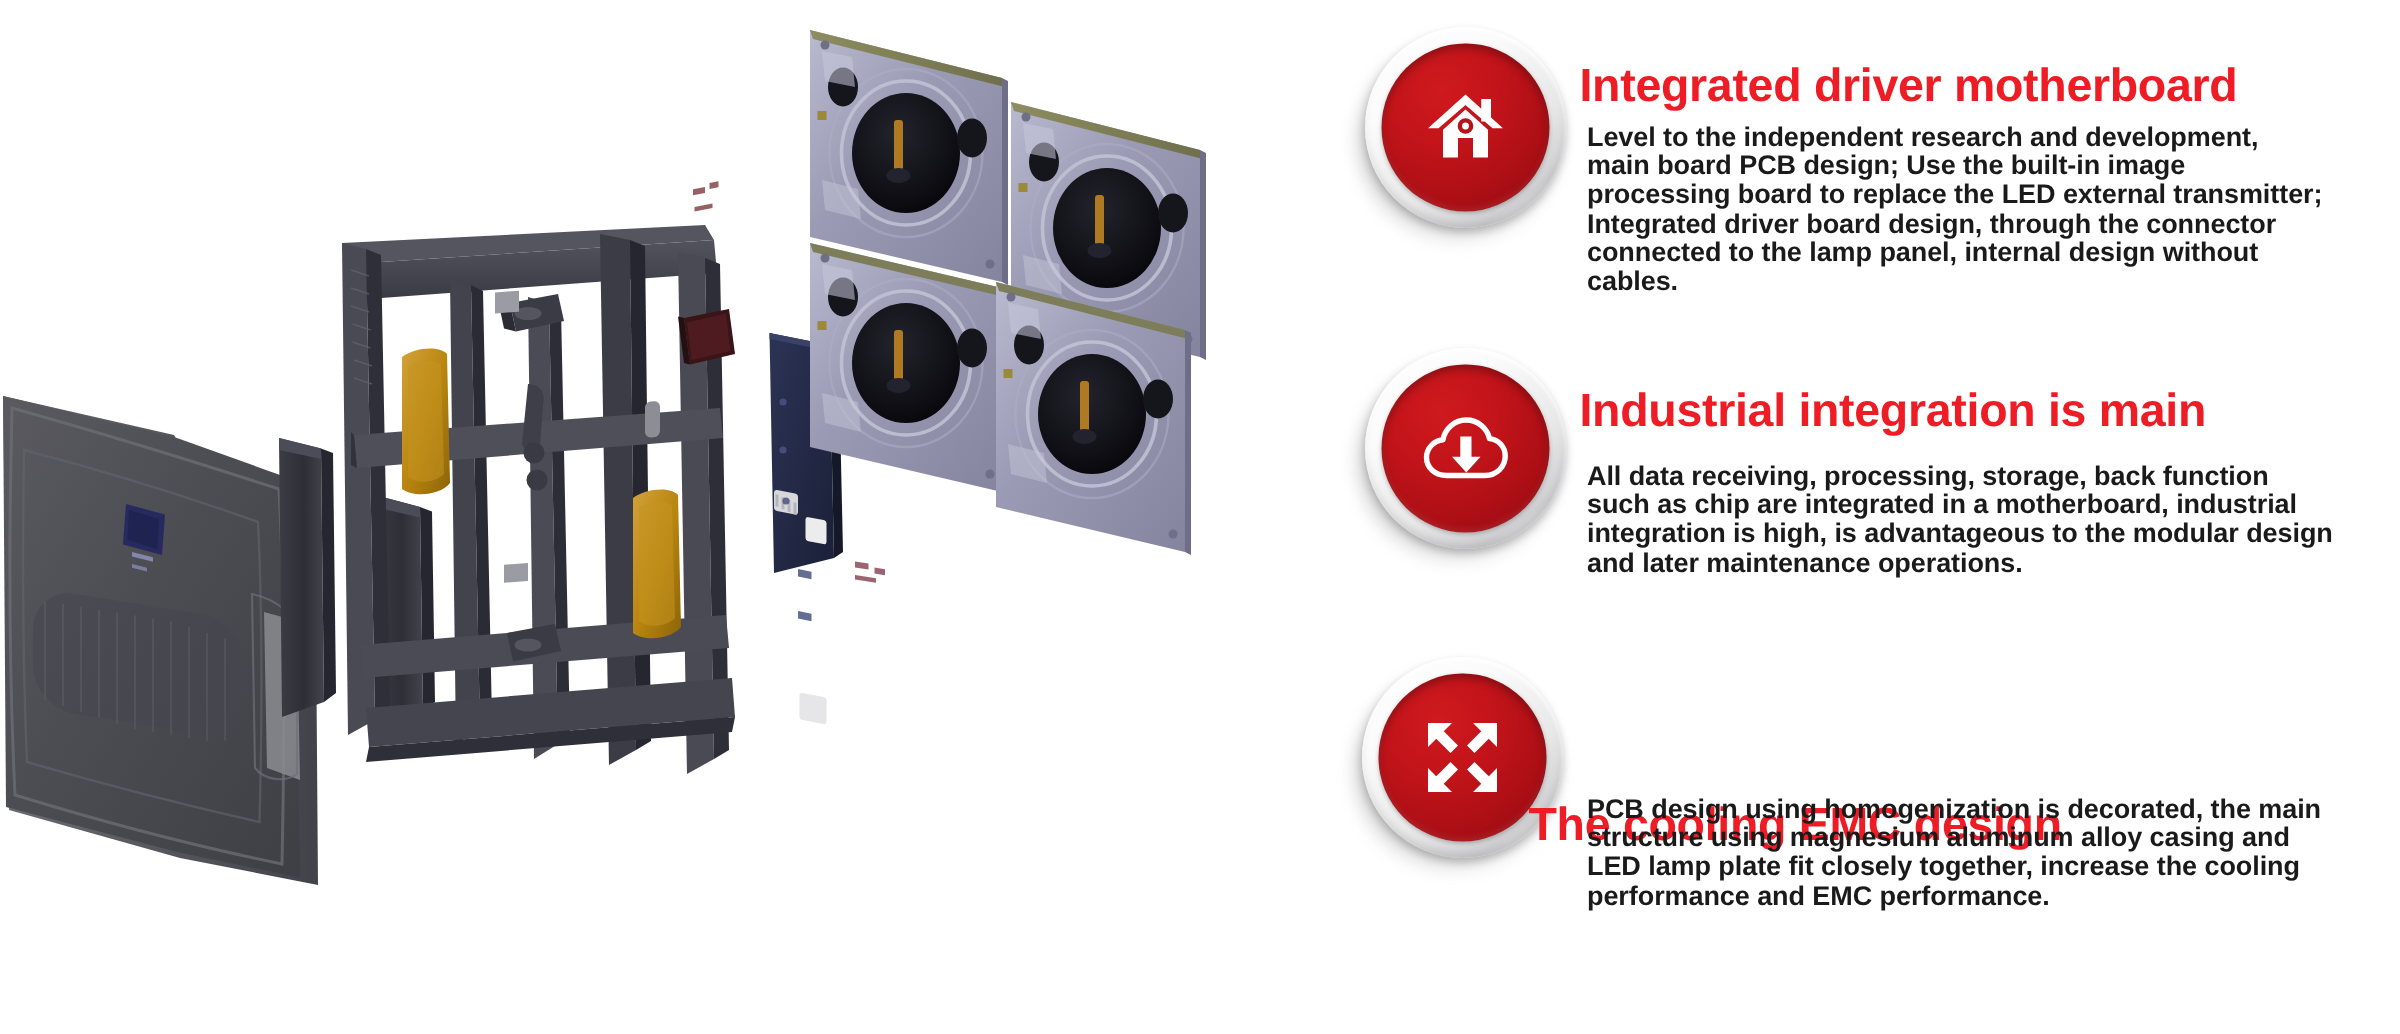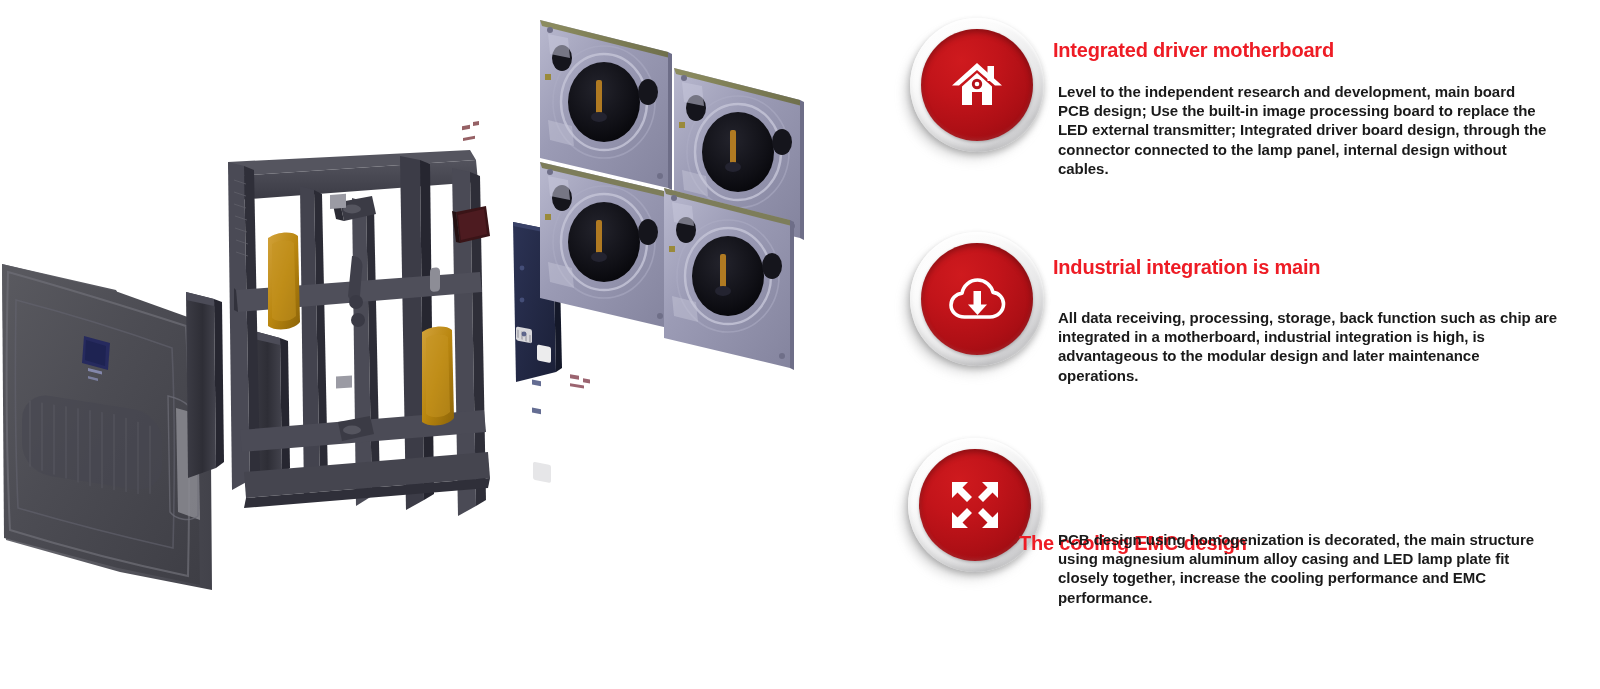--- a/index.html
+++ b/index.html
@@ -106,35 +106,35 @@
     align-items: center;
     justify-content: center;
   }
   .badge-disc svg { display: block; }
 
   
   .feature-title {
     position: absolute;
     left: 193px;
     top: 25px;
-    font-size: 20px;
+    font-size: 31px;
     font-weight: bold;
     color: #ee1c25;
     letter-spacing: -0.2px;
     white-space: nowrap;
   }
   .feature-2 .feature-title { top: 28px; }
   .feature-3 .feature-title { left: 159px; top: 58px; margin-top: 46px; }
 
   .feature-body {
     position: absolute;
     left: 198px;
     top: 68px;
     width: 492px;
-    font-size: 15px;
+    font-size: 18px;
     font-weight: bold;
     line-height: 19.2px;
     color: #1a1a1a;
     letter-spacing: -0.05px;
     white-space: pre-line;
   }
   .feature-2 .feature-body { top: 80px; width: 500px; }
   .feature-3 .feature-body { left: 160px; top: 102px; width: 490px; margin-left: 38px; }
 </style>
 </head>

